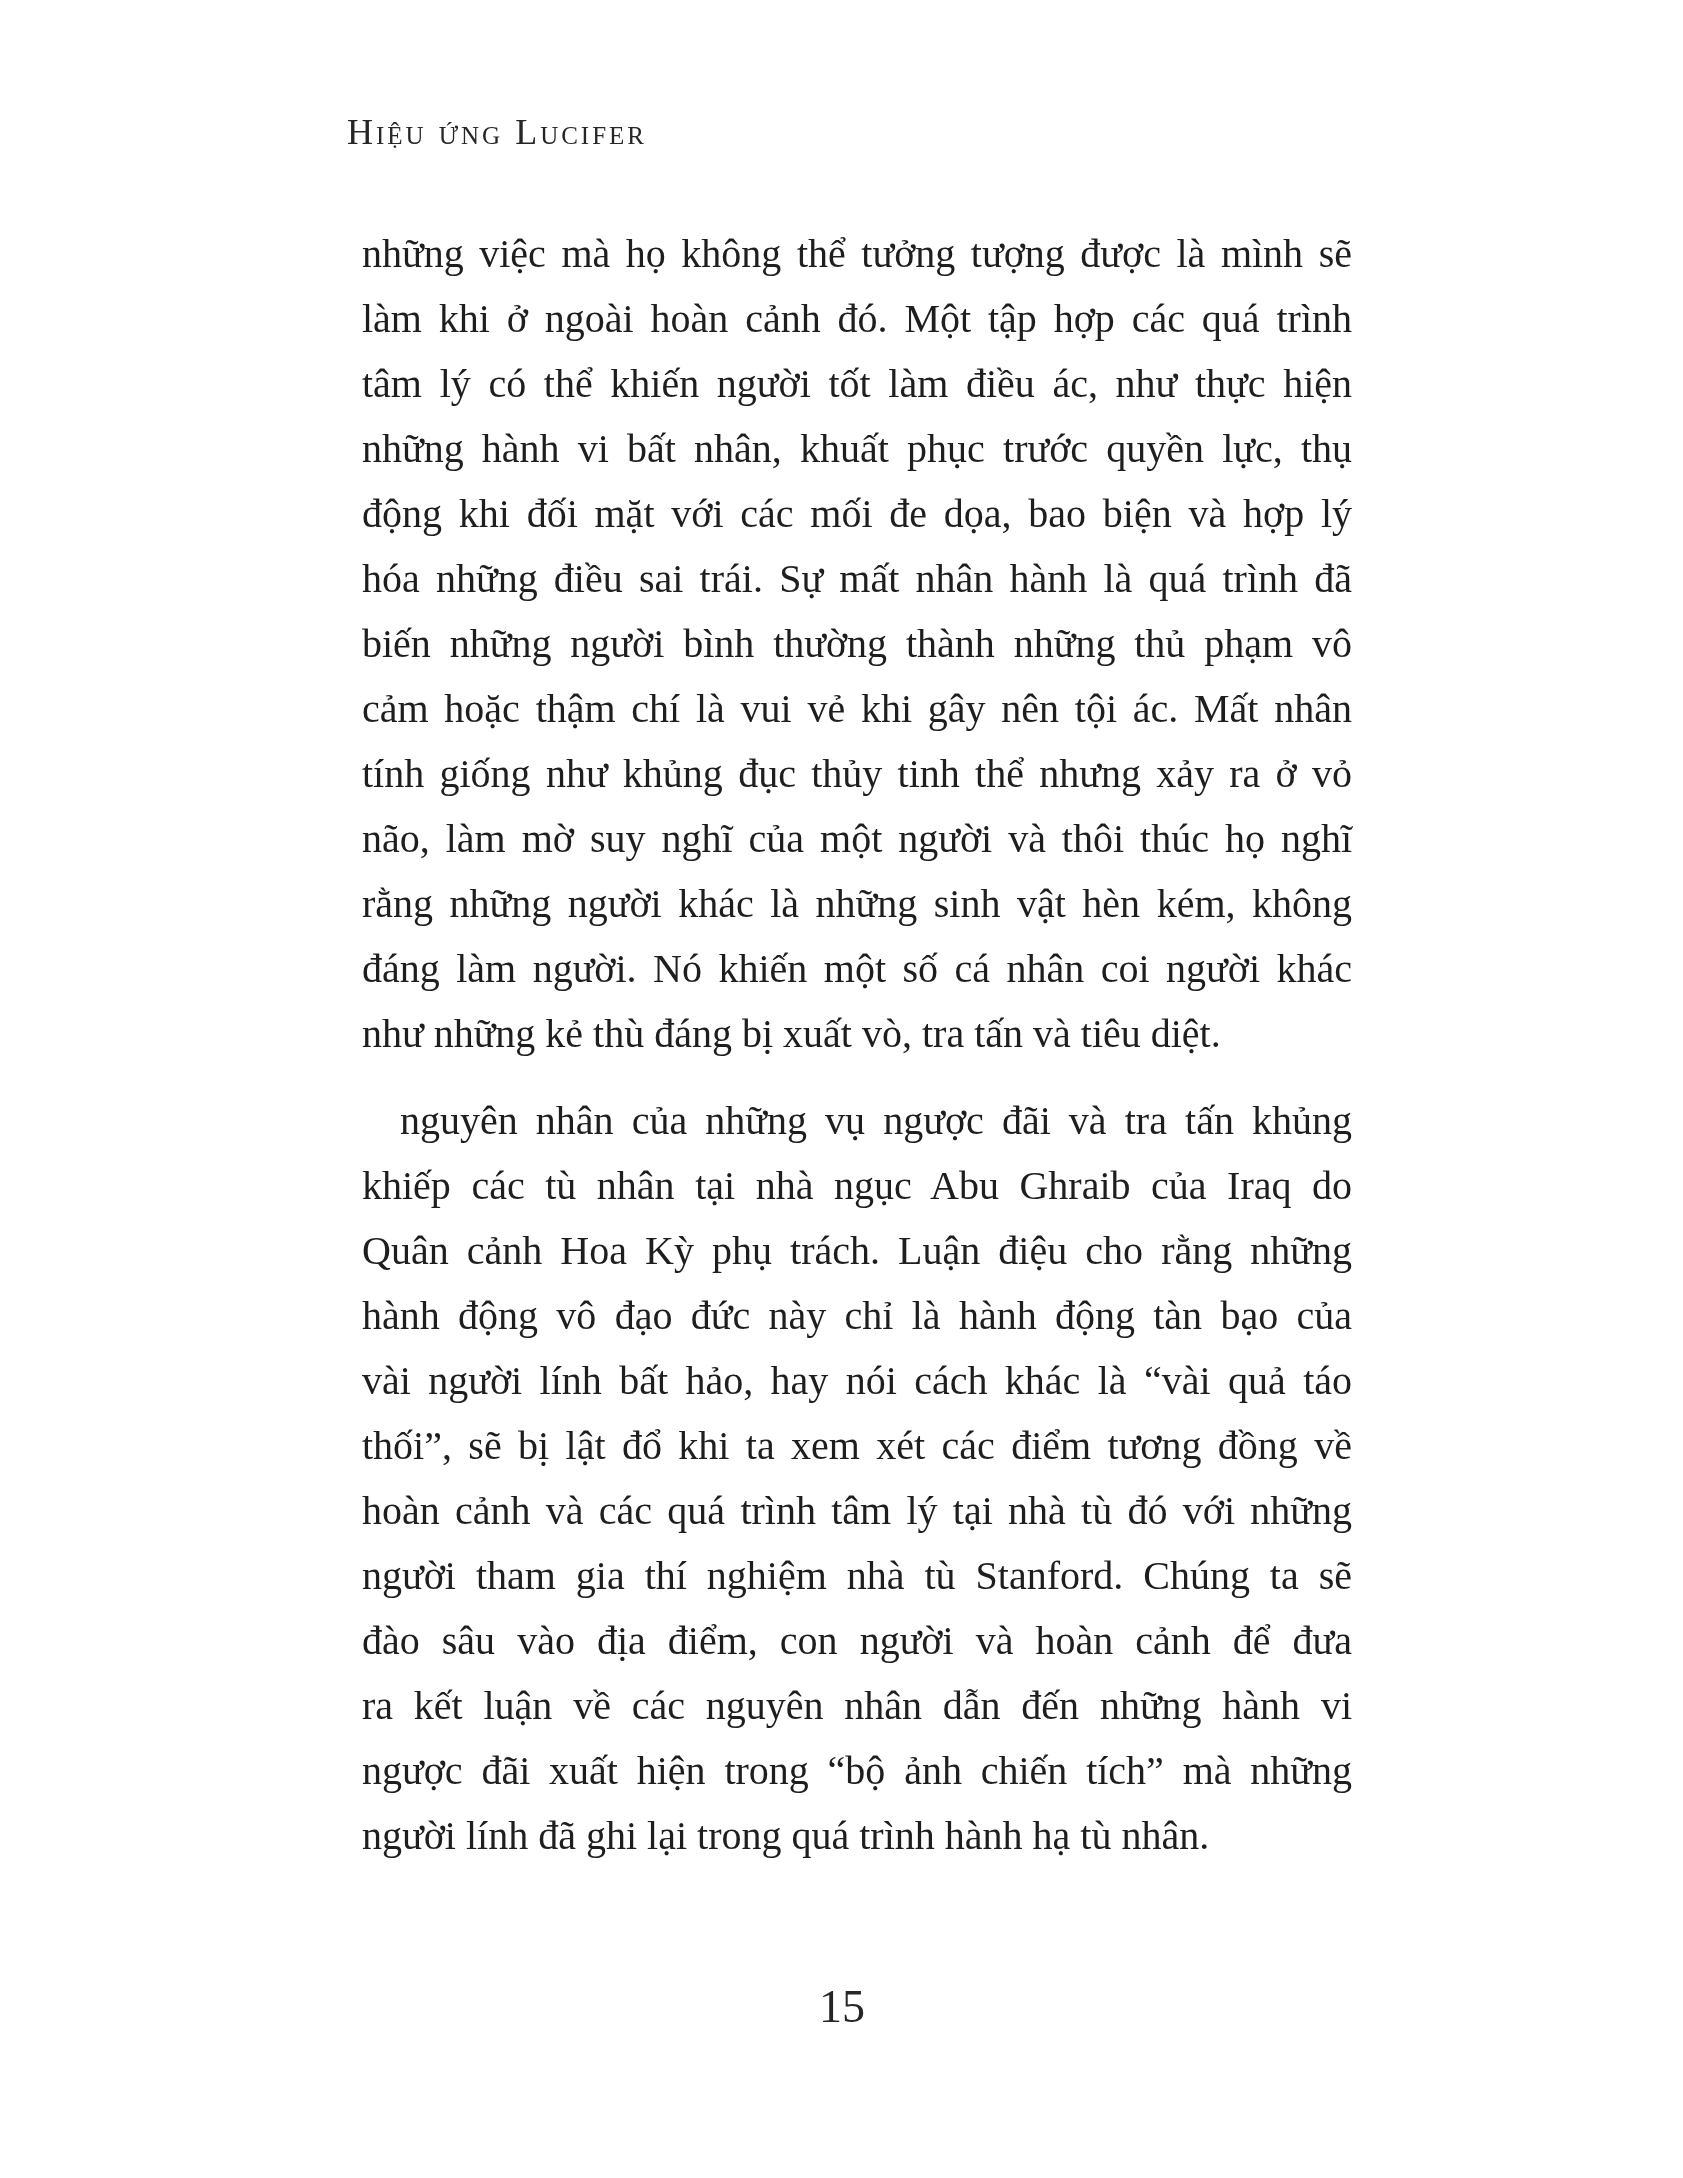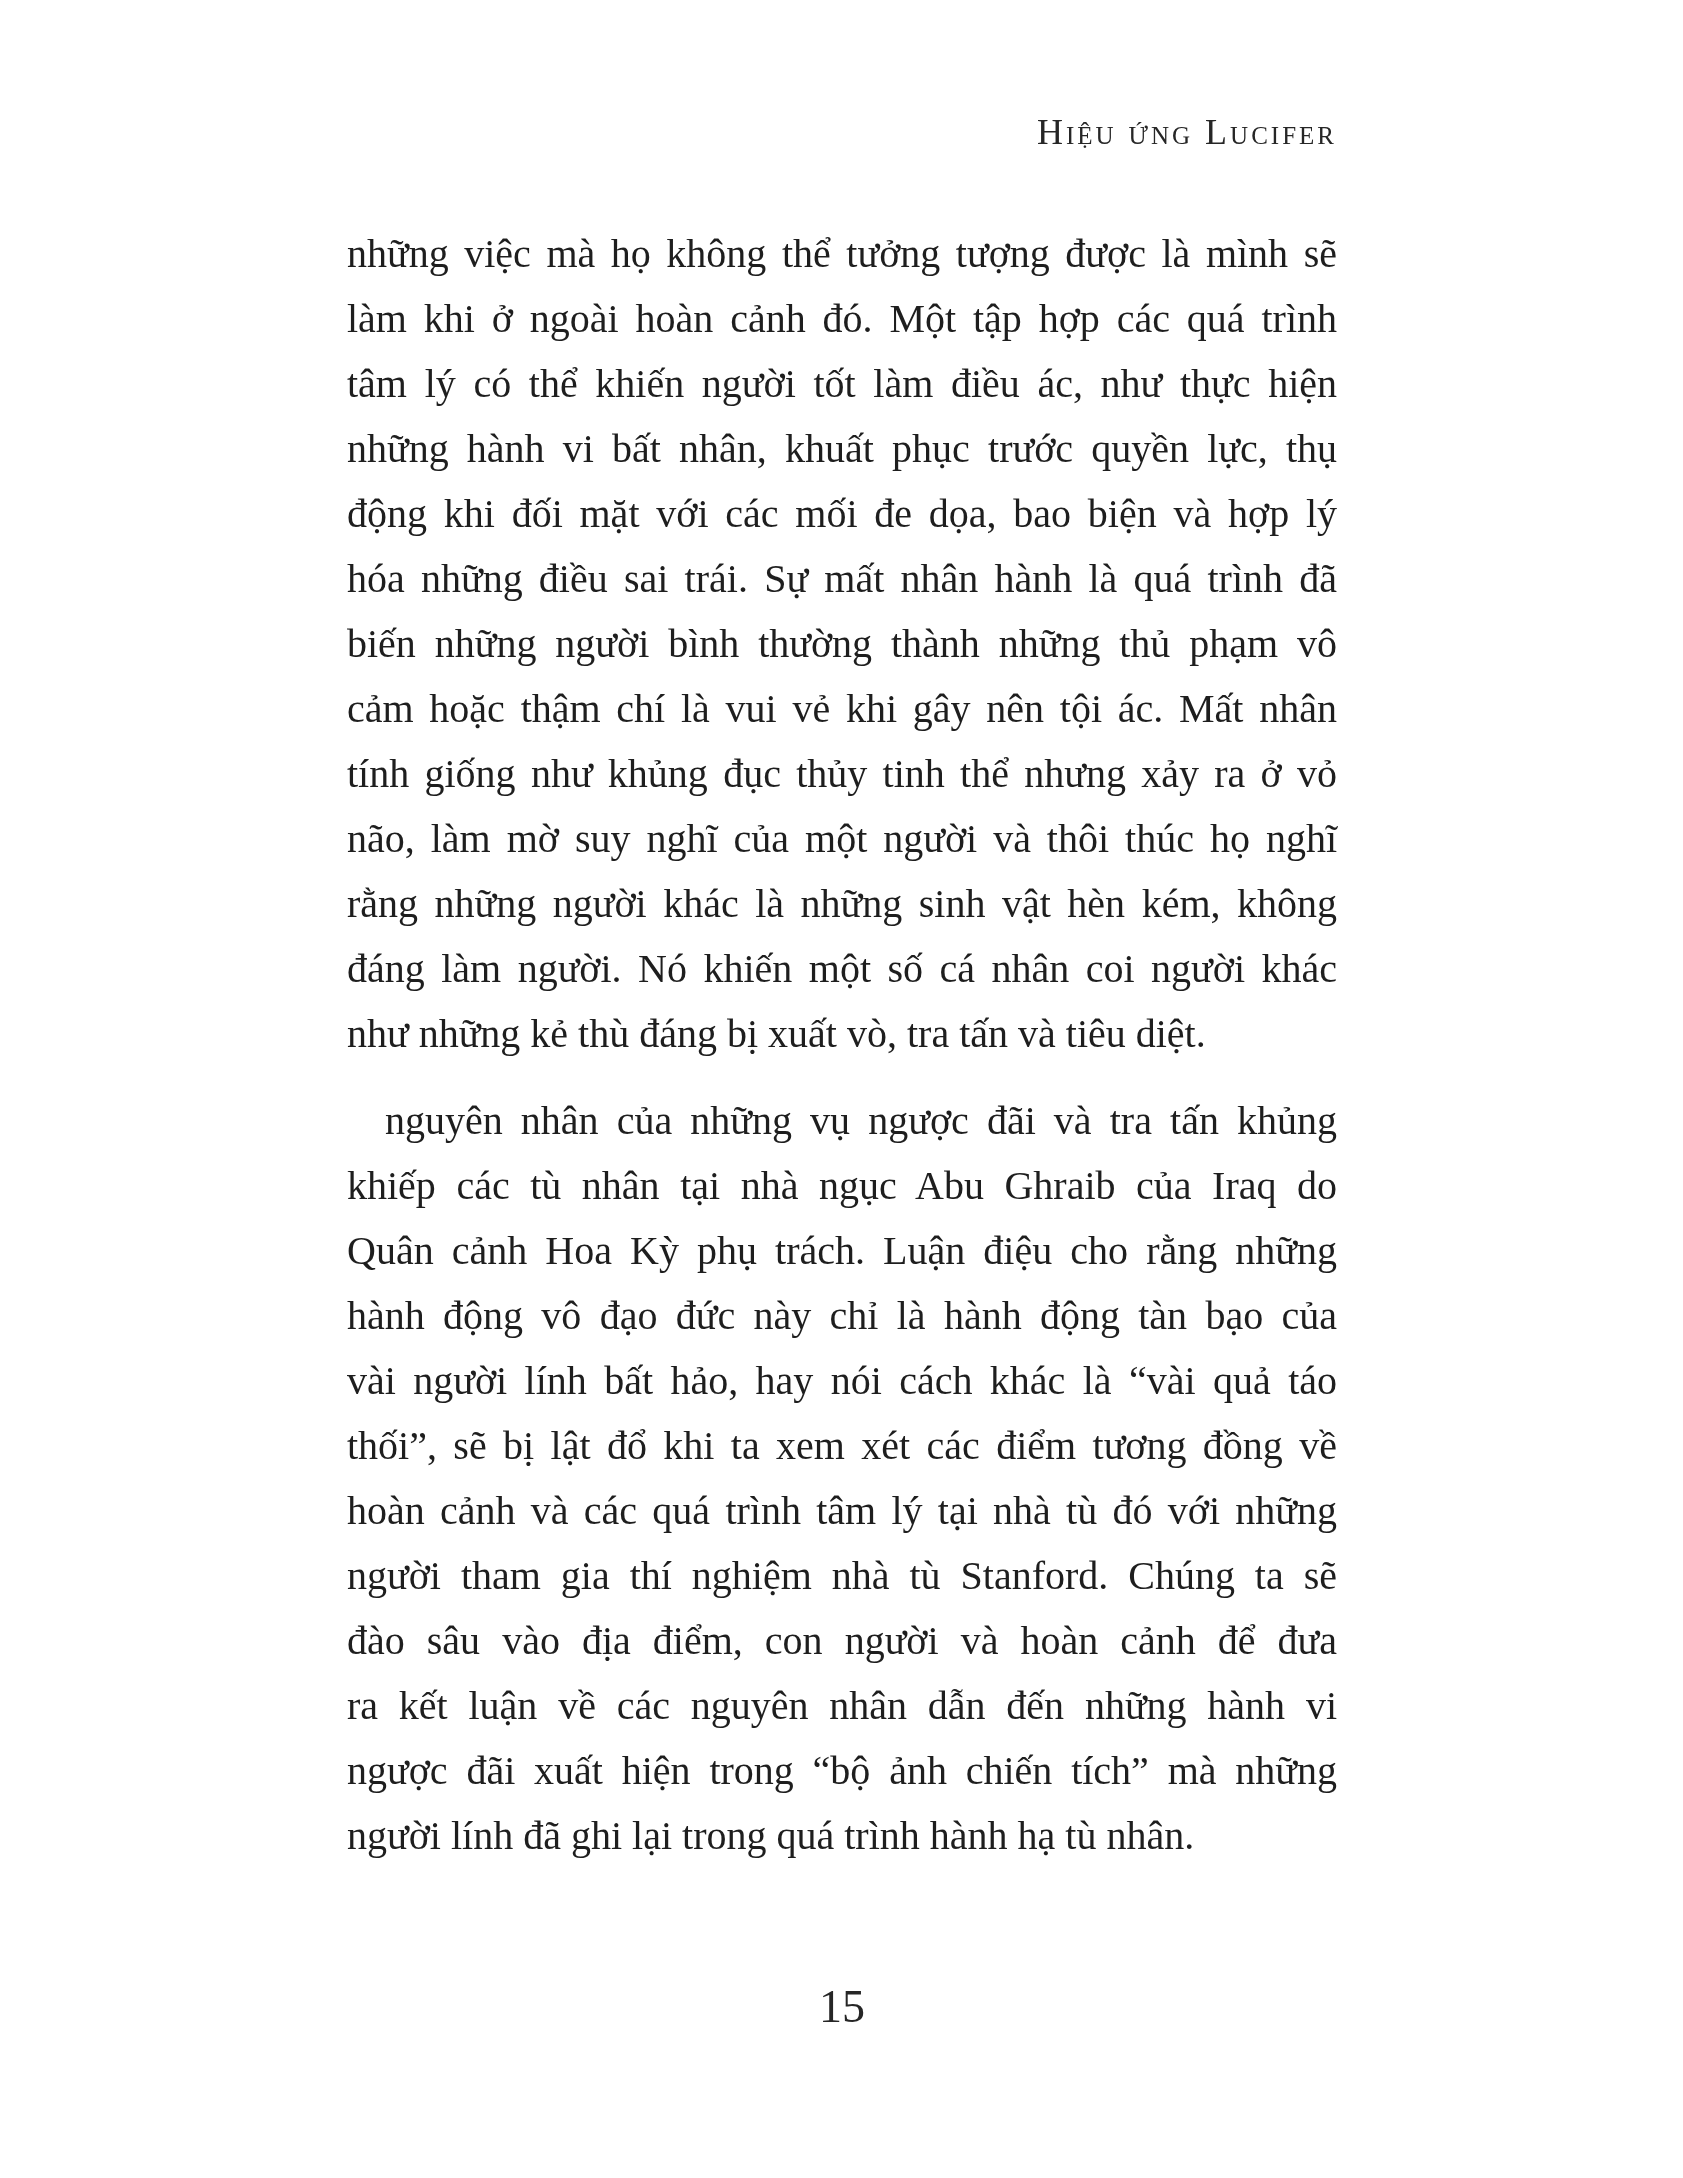--- a/index.html
+++ b/index.html
@@ -14,30 +14,29 @@
     background: #ffffff;
     font-family: "Liberation Serif", "DejaVu Serif", serif;
     color: #1e1e1e;
     overflow: hidden;
   }
   .running-header {
     position: absolute;
     top: 111px;
     left: 347px;
     width: 990px;
-    text-align: right;
     font-variant: small-caps;
     font-size: 36px;
     letter-spacing: 3px;
     color: #262626;
   }
   .body-text {
     position: absolute;
     top: 221px;
-    left: 347px;
+    left: 362px;
     width: 990px;
   }
   .paragraph { margin: 0; }
   .paragraph + .paragraph { margin-top: 22px; }
   .line {
     font-size: 40px;
     line-height: 65px;
     white-space: nowrap;
     text-align: justify;
     text-align-last: justify;

